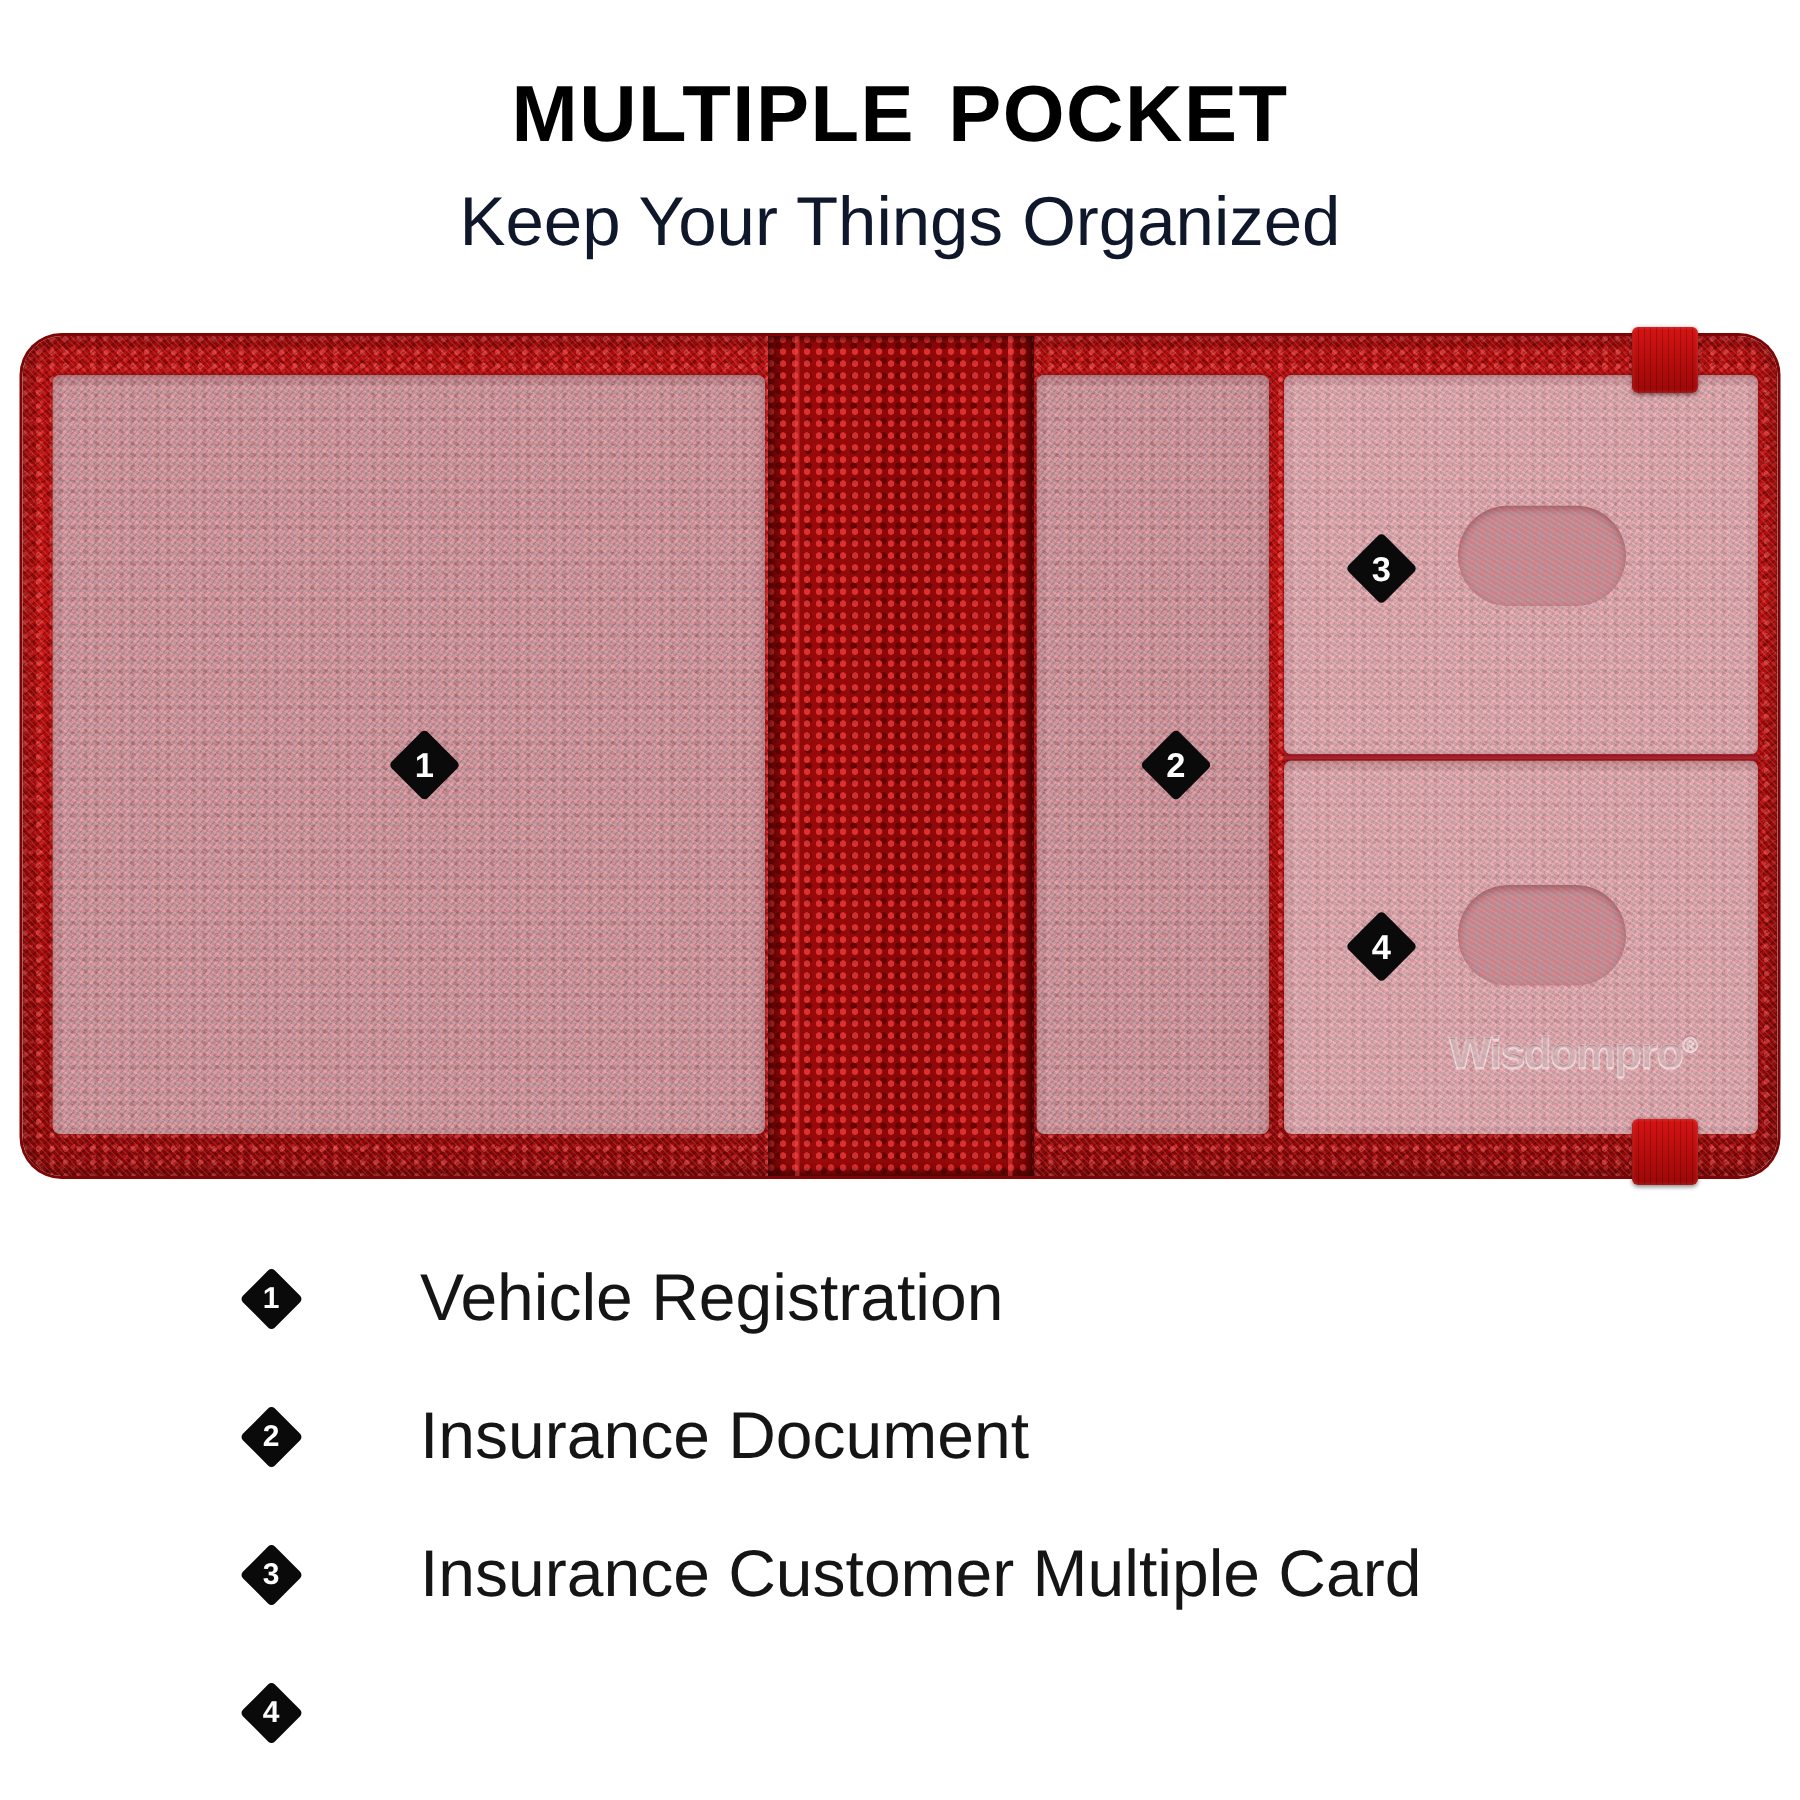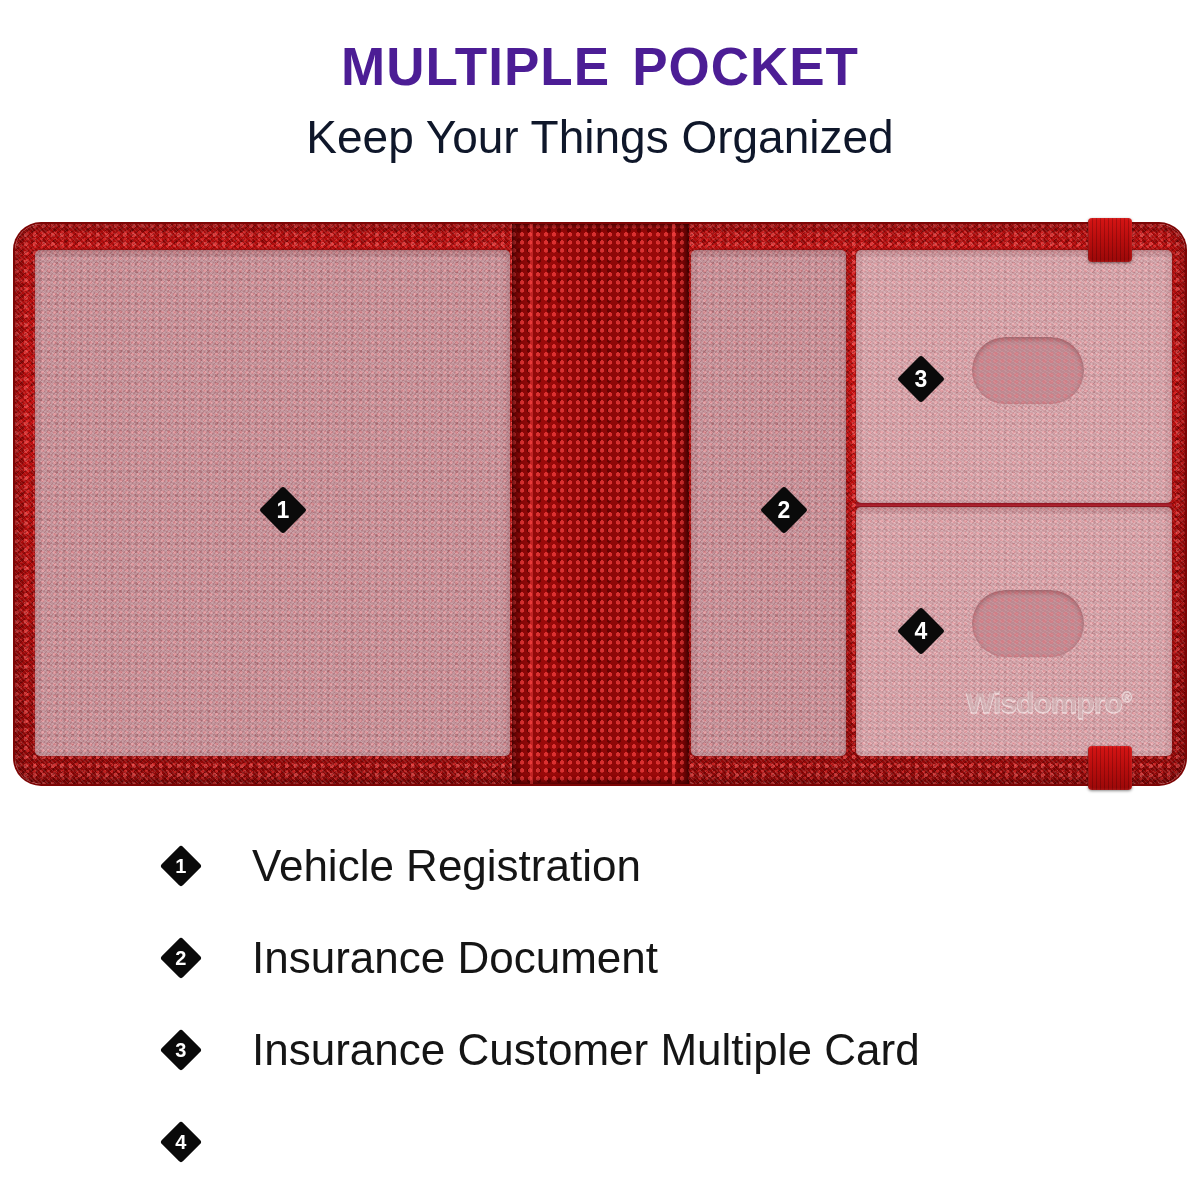--- a/index.html
+++ b/index.html
@@ -13,24 +13,24 @@
   .page { position: relative; width: 1200px; height: 1200px; background: #fff; }
 
   
   .header { position: absolute; left: 0; top: 0; width: 1200px; text-align: center; }
   .title {
     font-family: "Liberation Sans", sans-serif;
     font-weight: bold;
     font-size: 76px;
     line-height: 86px;
     letter-spacing: 1px;
-    color: #4c1d95;
+    color: #000000;
     font-variant: small-caps;
     text-transform: lowercase;
-    padding-top: 16px;
+    padding-top: 26px;
   }
   .title::first-letter { font-size: 76px; }
   .subtitle {
     font-family: "Liberation Sans", sans-serif;
     font-weight: normal;
     font-size: 46px;
     line-height: 54px;
     color: #0f172a;
     margin-top: 8px;
   }
@@ -150,21 +150,21 @@
   .pin { position: absolute; }
   .pin .diamond { width: 34px; height: 34px; }
   .pin .diamond > span { font-size: 23px; }
 
   
   .legend { position: absolute; left: 166px; top: 820px; width: 1000px; }
   .legend-row { display: flex; align-items: center; height: 92px; }
   .legend-row .diamond { width: 30px; height: 30px; flex: 0 0 auto; }
   .legend-row .diamond > span { font-size: 20px; }
   .legend-label {
-    margin-left: 56px;
+    margin-left: 84px;
     font-family: "Liberation Sans", sans-serif;
     font-size: 44px;
     line-height: 50px;
     color: #151515;
     white-space: nowrap;
   }
 </style>
 </head>
 <body>
 

